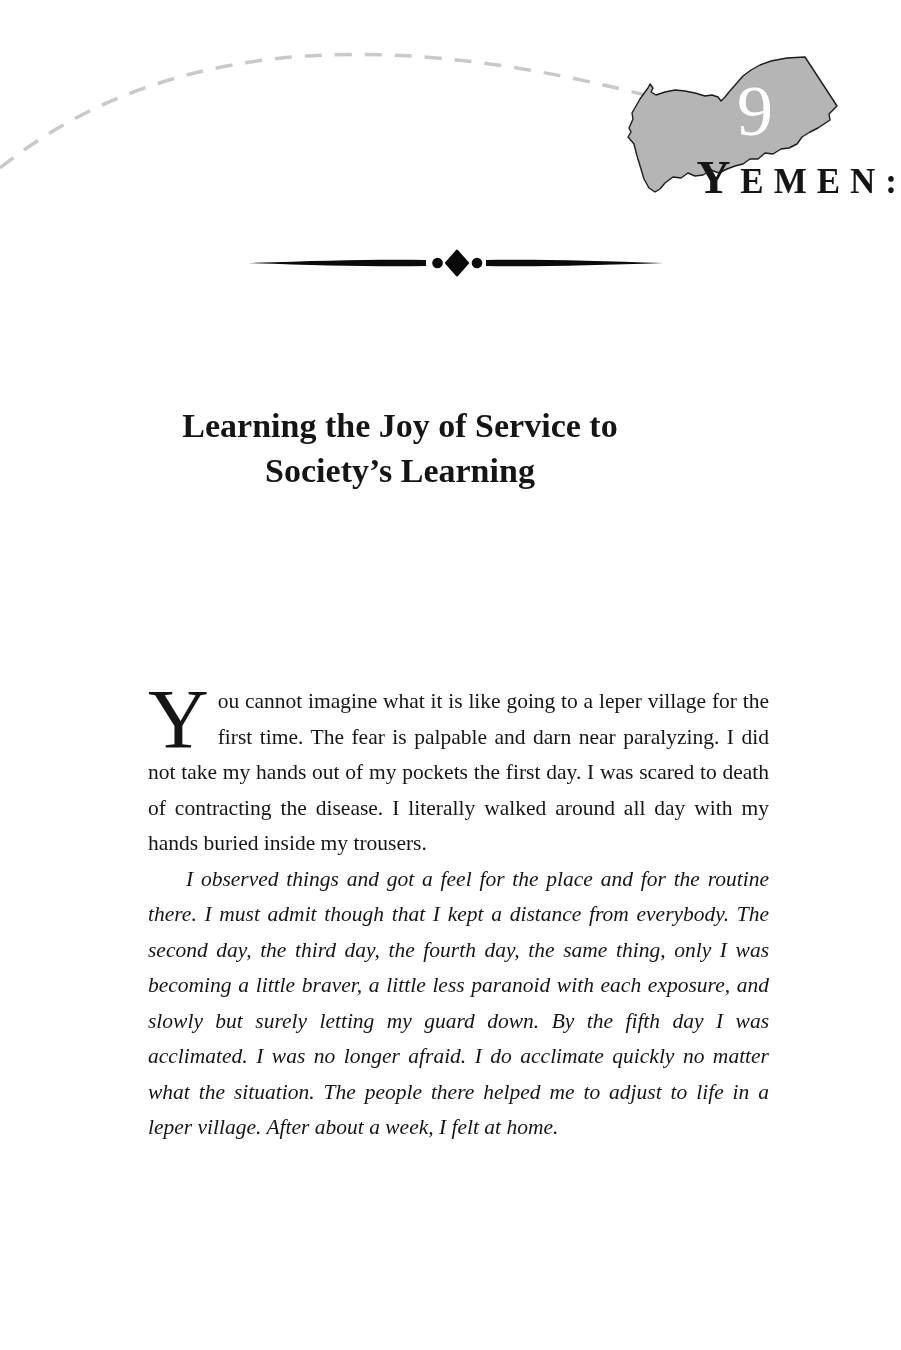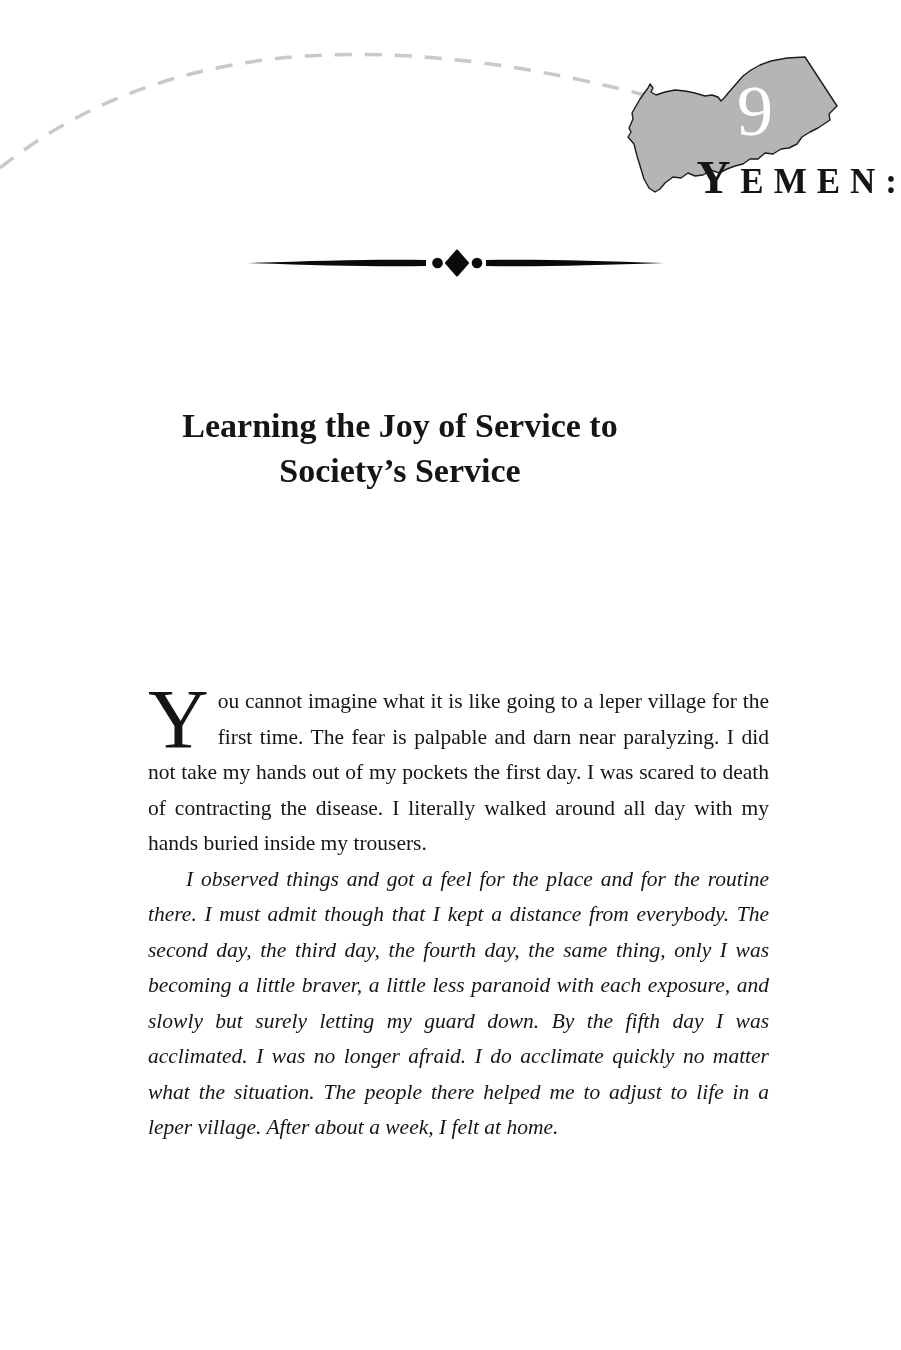--- a/index.html
+++ b/index.html
@@ -100,21 +100,21 @@
   <svg class="divider" viewBox="0 0 420 30">
     <path d="M 2,15 C 70,12.8 130,11 180,12 L 180,18 C 130,19 70,17.2 2,15 Z" fill="#0a0a0a"></path>
     <circle cx="191.5" cy="15" r="5.3" fill="#0a0a0a"></circle>
     <path d="M 211,2.5 L 222,15 L 211,27.5 L 200,15 Z" fill="#0a0a0a" stroke="#0a0a0a" stroke-width="2" stroke-linejoin="round"></path>
     <circle cx="231" cy="15" r="5.3" fill="#0a0a0a"></circle>
     <path d="M 418,15 C 350,12.8 290,11 240,12 L 240,18 C 290,19 350,17.2 418,15 Z" fill="#0a0a0a"></path>
   </svg>
 
   <div class="subtitle">
     <div>Learning the Joy of Service to</div>
-    <div>Society’s Service</div>
+    <div>Society’s Learning</div>
   </div>
 
   <div class="body-text">
     <p><span class="drop-cap">Y</span><span>ou cannot imagine what it is like going to a leper village for the first time. The fear is palpable and darn near paralyzing. I did not take my hands out of my pockets the first day. I was scared to death of contracting the disease. I literally walked around all day with my hands buried inside my trousers.</span></p>
     <p class="para-indent">I observed things and got a feel for the place and for the routine there. I must admit though that I kept a distance from everybody. The second day, the third day, the fourth day, the same thing, only I was becoming a little braver, a little less paranoid with each exposure, and slowly but surely letting my guard down. By the fifth day I was acclimated. I was no longer afraid. I do acclimate quickly no matter what the situation. The people there helped me to adjust to life in a leper village. After about a week, I felt at home.</p>
   </div>
 
 </div>
 
 </body></html>

